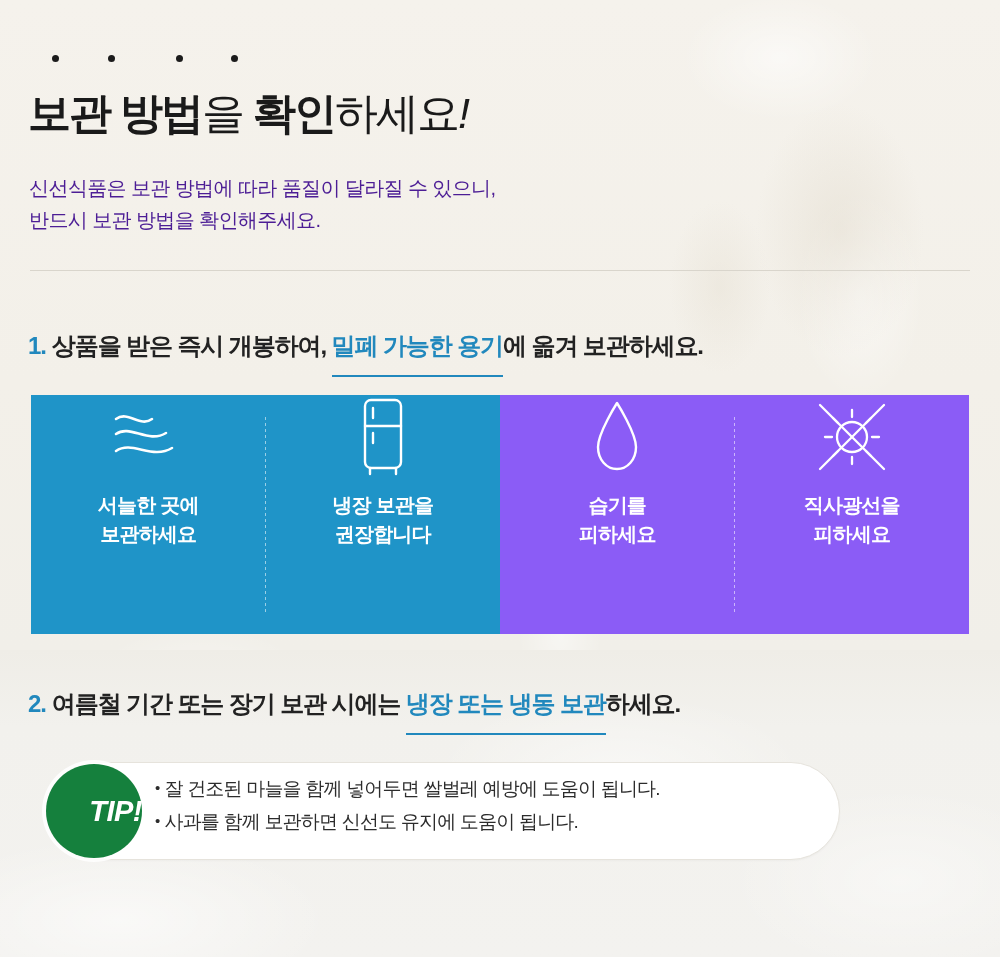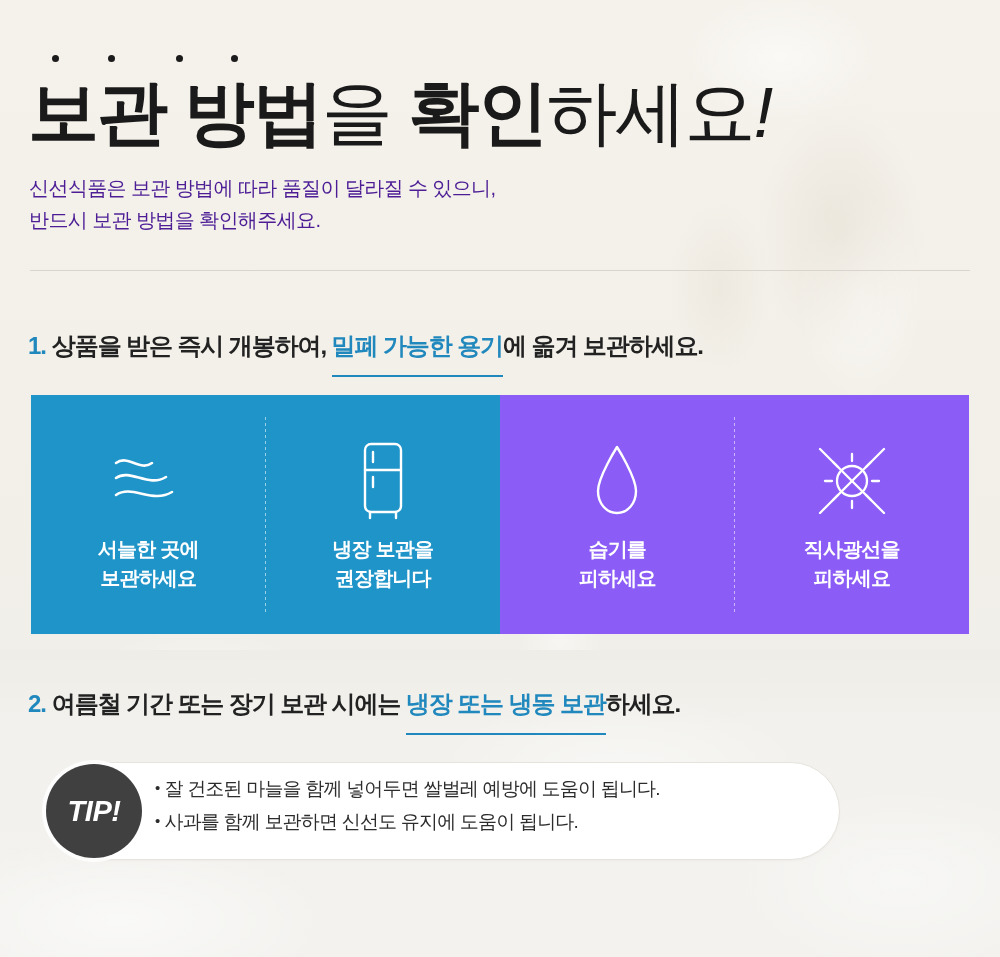--- a/index.html
+++ b/index.html
@@ -34,21 +34,21 @@
   }
   .content{ position:relative; z-index:2; }
 
   
   .dots{ position:absolute; left:0; top:55px; width:300px; height:14px; }
   .dot{ position:absolute; width:7px; height:7px; border-radius:50%; background:#1b1b1b; }
   .d0{ left:52px; } .d1{ left:108px; } .d2{ left:176px; } .d3{ left:231px; }
 
   .title{
     position:absolute; left:28px; top:82px;
-    font-size:71px; line-height:62px; letter-spacing:-2px;
+    font-size:43px; line-height:62px; letter-spacing:-2px;
     color:#1a1a1a; white-space:nowrap;
   }
   .title .hv{ font-weight:bold; }
   .title .lt{ font-weight:normal; }
   .title .bang{ font-weight:normal; font-style:italic; }
 
   .subtitle{
     position:absolute; left:29px; top:172px;
     font-size:20px; line-height:32px; color:#4c1d95;
     letter-spacing:-0.6px;
@@ -71,21 +71,20 @@
   .step .hl{ color:#2188bd; border-bottom:2px solid #2188bd; padding-bottom:16px; }
 
   
   .panel{
     position:absolute; left:31px; top:395px; width:938px; height:239px;
     display:flex;
   }
   .cell{
     flex:1 1 0; position:relative;
     display:flex; flex-direction:column; align-items:center; justify-content:flex-start;
-    padding-top:44px;
   }
   .cell.blue{ background:#1f94c8; }
   .cell.brown{ background:#8b5cf6; }
   .cell .sep{
     position:absolute; right:0; top:22px; bottom:22px; width:1px;
     background-image:linear-gradient(to bottom, rgba(255,255,255,.55) 50%, rgba(255,255,255,0) 0%);
     background-size:1px 6px; background-repeat:repeat-y;
   }
   .icon-wrap{ height:84px; display:flex; align-items:center; justify-content:center; }
   .cell-label{
@@ -94,22 +93,22 @@
   }
 
   
   .tipbox{
     position:absolute; left:47px; top:762px; width:793px; height:98px;
     background:#ffffff; border:1px solid #e6e3dc; border-radius:49px;
     box-shadow:0 1px 2px rgba(0,0,0,.03);
   }
   .tip-badge{
     position:absolute; left:46px; top:764px; width:96px; height:94px;
-    border-radius:50%; background:#404040;
-    display:flex; align-items:center; justify-content:center;
+    border-radius:50%; background:#15803d;
+    display:flex; align-items:center; justify-content:flex-end;
     box-shadow:0 0 0 4px rgba(255,255,255,.85);
   }
   .tip-badge span{
     color:#fff; font-size:29px; font-weight:bold; font-style:italic;
     letter-spacing:-0.5px;
   }
   .tip-lines{
     position:absolute; left:155px; top:772px; width:690px;
   }
   .tip-line{

